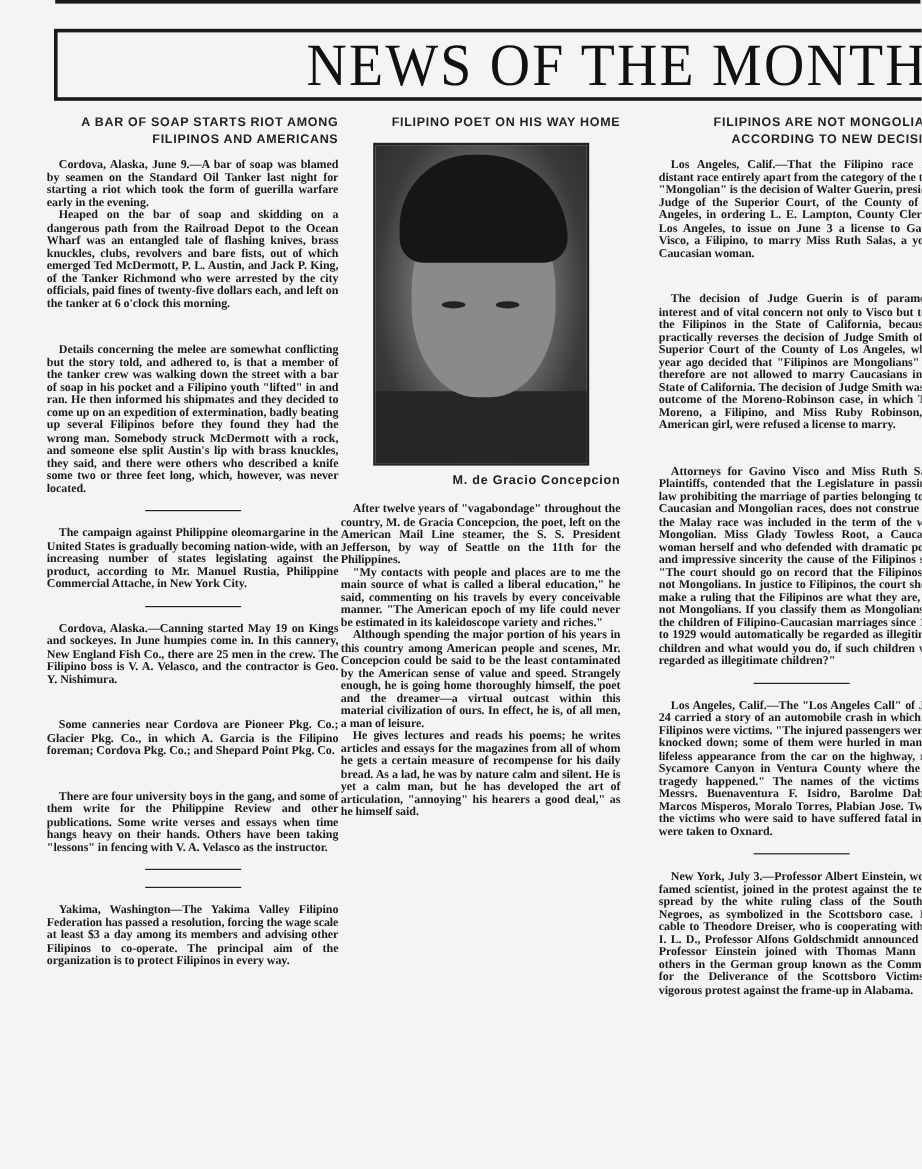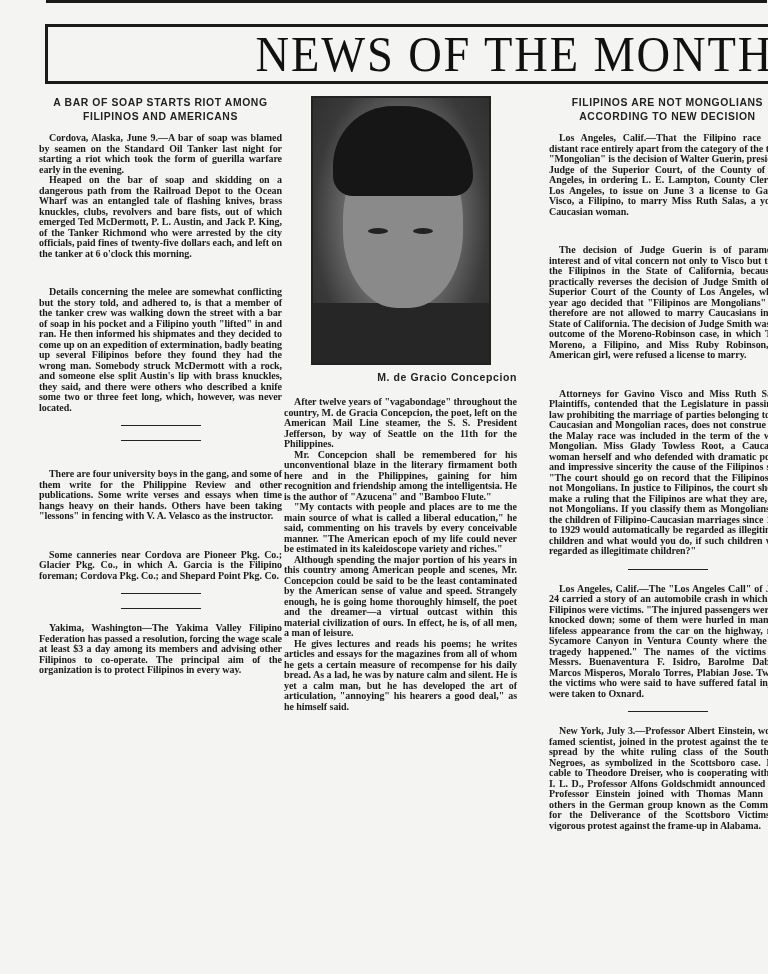--- a/index.html
+++ b/index.html
@@ -25,21 +25,21 @@
   }
   .col {
     position: absolute; top: 96px;
     font-family: "Liberation Serif", serif;
   }
   .col1 { left: 39px; width: 243px; }
   .col2 { left: 284px; width: 233px; }
   .col3 { left: 549px; width: 237px; }
   .headline {
     font-family: "Liberation Sans", sans-serif; font-weight: bold;
-    font-size: 10.4px; letter-spacing: 0.6px; text-align: center; line-height: 14px;
+    font-size: 10.4px; letter-spacing: 0.6px; text-align: right; line-height: 14px;
     margin: 0 0 9px 0; color: #222;
   }
   p {
     margin: 0; font-size: 10px; line-height: 10.5px; text-align: justify;
     text-indent: 10px; font-weight: bold; color: #1b1b1b; letter-spacing: -0.05px;
   }
   .gap { margin-top: 28px; }
   .sep {
     width: 80px; height: 1px; background: #222; margin: 12px auto 14px auto;
   }
@@ -73,39 +73,41 @@
 <div class="masthead">
   <h1>NEWS OF THE MONTH</h1>
 </div>
 
 <div class="col col1">
   <div class="headline">A BAR OF SOAP STARTS RIOT AMONG FILIPINOS AND AMERICANS</div>
   <p>Cordova, Alaska, June 9.—A bar of soap was blamed by seamen on the Standard Oil Tanker last night for starting a riot which took the form of guerilla warfare early in the evening.</p>
   <p>Heaped on the bar of soap and skidding on a dangerous path from the Railroad Depot to the Ocean Wharf was an entangled tale of flashing knives, brass knuckles, clubs, revolvers and bare fists, out of which emerged Ted McDermott, P. L. Austin, and Jack P. King, of the Tanker Richmond who were arrested by the city officials, paid fines of twenty-five dollars each, and left on the tanker at 6 o'clock this morning.</p>
   <p class="gap">Details concerning the melee are somewhat conflicting but the story told, and adhered to, is that a member of the tanker crew was walking down the street with a bar of soap in his pocket and a Filipino youth "lifted" in and ran. He then informed his shipmates and they decided to come up on an expedition of extermination, badly beating up several Filipinos before they found they had the wrong man. Somebody struck McDermott with a rock, and someone else split Austin's lip with brass knuckles, they said, and there were others who described a knife some two or three feet long, which, however, was never located.</p>
   <div class="sep"></div>
+  <p>The campaign against Philippine oleomargarine in the United States is gradually becoming nation-wide, with an increasing number of states legislating against the product, according to Mr. Manuel Rustia, Philippine Commercial Attache, in New York City.</p>
   <div class="sep"></div>
+  <p>Cordova, Alaska.—Canning started May 19 on Kings and sockeyes. In June humpies come in. In this cannery, New England Fish Co., there are 25 men in the crew. The Filipino boss is V. A. Velasco, and the contractor is Geo. Y. Nishimura.</p>
+  <p class="gap">Some canneries near Cordova are Pioneer Pkg. Co.; Glacier Pkg. Co., in which A. Garcia is the Filipino foreman; Cordova Pkg. Co.; and Shepard Point Pkg. Co.</p>
   <p class="gap">There are four university boys in the gang, and some of them write for the Philippine Review and other publications. Some write verses and essays when time hangs heavy on their hands. Others have been taking "lessons" in fencing with V. A. Velasco as the instructor.</p>
-  <p class="gap">Some canneries near Cordova are Pioneer Pkg. Co.; Glacier Pkg. Co., in which A. Garcia is the Filipino foreman; Cordova Pkg. Co.; and Shepard Point Pkg. Co.</p>
   <div class="sep"></div>
   <div class="sep"></div>
   <p>Yakima, Washington—The Yakima Valley Filipino Federation has passed a resolution, forcing the wage scale at least $3 a day among its members and advising other Filipinos to co-operate. The principal aim of the organization is to protect Filipinos in every way.</p>
 </div>
 
 <div class="col col2">
+  <div class="headline">FILIPINO POET ON HIS WAY HOME</div>
   <div class="photo">
     <div class="suit"></div>
     <div class="face"></div>
     <div class="hair"></div>
     <div class="eye" style="left:55px"></div>
     <div class="eye" style="left:100px"></div>
   </div>
   <div class="caption">M. de Gracio Concepcion</div>
   <p>After twelve years of "vagabondage" throughout the country, M. de Gracia Concepcion, the poet, left on the American Mail Line steamer, the S. S. President Jefferson, by way of Seattle on the 11th for the Philippines.</p>
-  <p>Mr. Concepcion shall be remembered for his unconventional blaze in the literary firmament both here and in the Philippines, gaining for him recognition and friendship among the intelligentsia. He is the author of "Azucena" and "Bamboo Flute."</p>
   <p>"My contacts with people and places are to me the main source of what is called a liberal education," he said, commenting on his travels by every conceivable manner. "The American epoch of my life could never be estimated in its kaleidoscope variety and riches."</p>
   <p>Although spending the major portion of his years in this country among American people and scenes, Mr. Concepcion could be said to be the least contaminated by the American sense of value and speed. Strangely enough, he is going home thoroughly himself, the poet and the dreamer—a virtual outcast within this material civilization of ours. In effect, he is, of all men, a man of leisure.</p>
   <p>He gives lectures and reads his poems; he writes articles and essays for the magazines from all of whom he gets a certain measure of recompense for his daily bread. As a lad, he was by nature calm and silent. He is yet a calm man, but he has developed the art of articulation, "annoying" his hearers a good deal," as he himself said.</p>
 </div>
 
 <div class="col col3">
   <div class="headline">FILIPINOS ARE NOT MONGOLIANS ACCORDING TO NEW DECISION</div>
   <p>Los Angeles, Calif.—That the Filipino race is a distant race entirely apart from the category of the term "Mongolian" is the decision of Walter Guerin, presiding Judge of the Superior Court, of the County of Los Angeles, in ordering L. E. Lampton, County Clerk of Los Angeles, to issue on June 3 a license to Gavino Visco, a Filipino, to marry Miss Ruth Salas, a young Caucasian woman.</p>
   <p class="gap">The decision of Judge Guerin is of paramount interest and of vital concern not only to Visco but to all the Filipinos in the State of California, because it practically reverses the decision of Judge Smith of the Superior Court of the County of Los Angeles, who a year ago decided that "Filipinos are Mongolians" and therefore are not allowed to marry Caucasians in the State of California. The decision of Judge Smith was the outcome of the Moreno-Robinson case, in which Tony Moreno, a Filipino, and Miss Ruby Robinson, an American girl, were refused a license to marry.</p>
   <p class="gap">Attorneys for Gavino Visco and Miss Ruth Salas, Plaintiffs, contended that the Legislature in passing a law prohibiting the marriage of parties belonging to the Caucasian and Mongolian races, does not construe that the Malay race was included in the term of the word Mongolian. Miss Glady Towless Root, a Caucasian woman herself and who defended with dramatic power and impressive sincerity the cause of the Filipinos said, "The court should go on record that the Filipinos are not Mongolians. In justice to Filipinos, the court should make a ruling that the Filipinos are what they are, and not Mongolians. If you classify them as Mongolians, all the children of Filipino-Caucasian marriages since 1905 to 1929 would automatically be regarded as illegitimate children and what would you do, if such children were regarded as illegitimate children?"</p>

